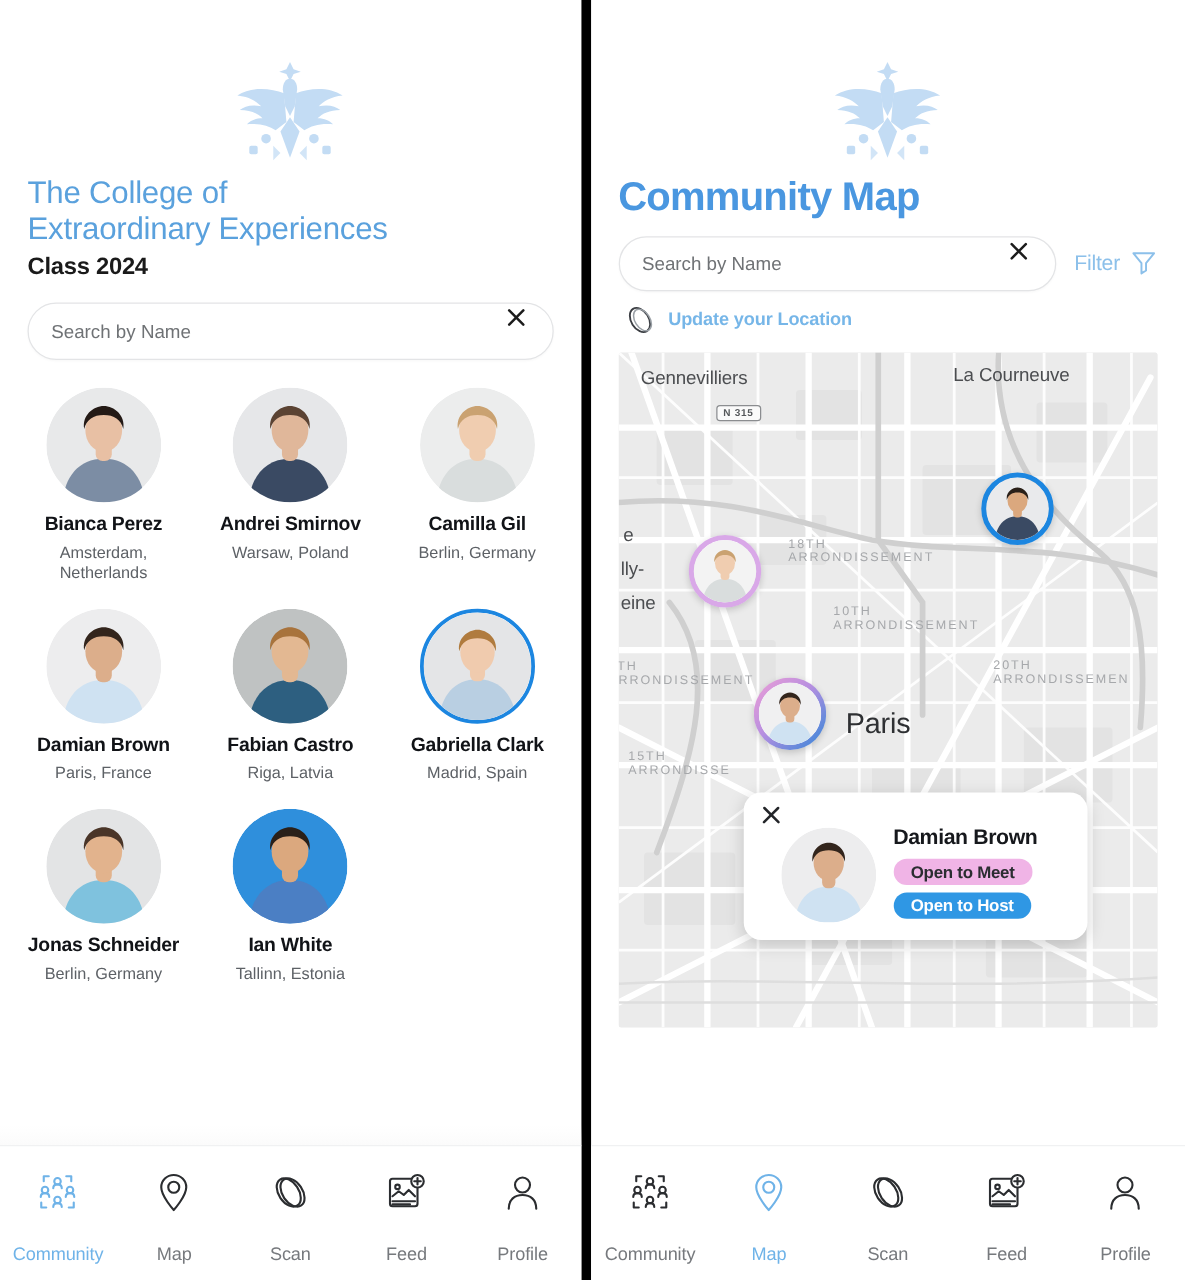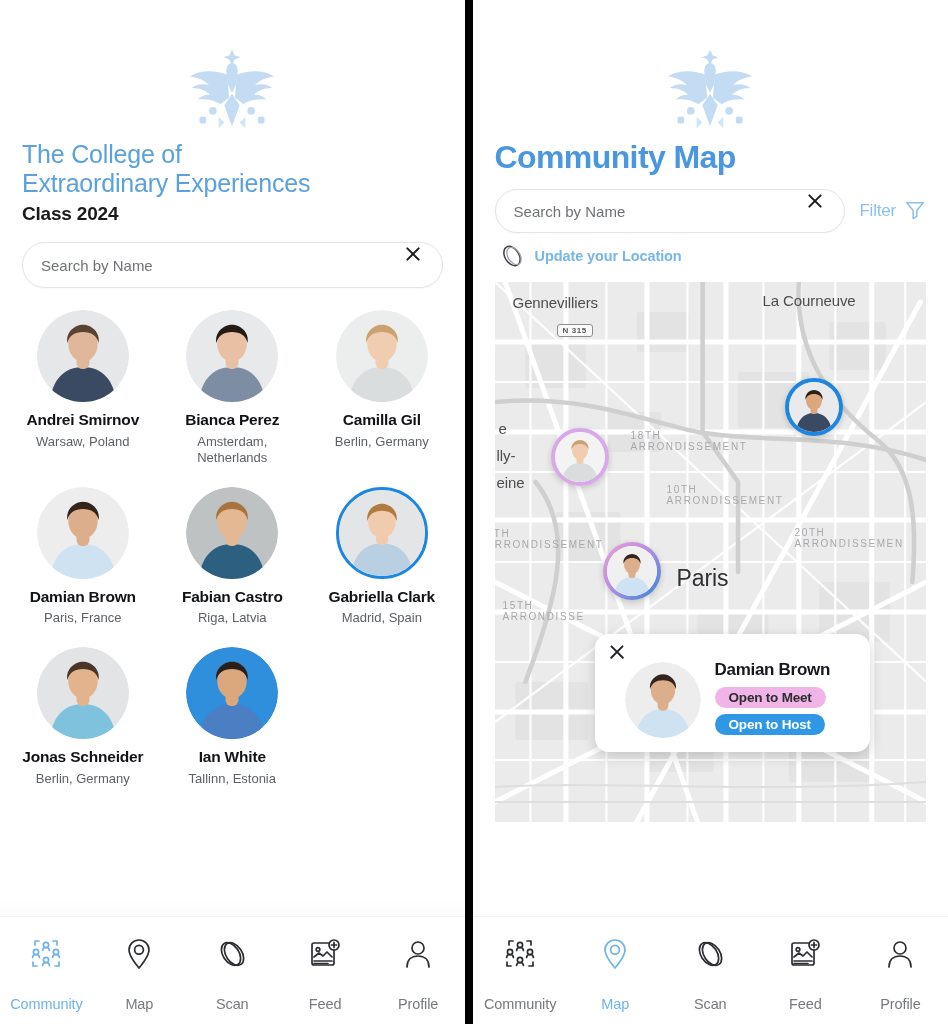--- a/index.html
+++ b/index.html
@@ -244,44 +244,44 @@
         <input type="text" placeholder="Search by Name" style="">
         <span class="clear-x"></span>
       </div>
     </div>
 
     <div class="grid-scroll">
       <div class="grid" id="member-grid">
           <div class="member">
             <div class="avatar-wrap">
               <svg class="av" viewBox="0 0 100 100">
+                <circle cx="50" cy="50" r="50" fill="#e8e9ea"></circle>
+                <path d="M50 62 C28 62 16 78 14 100 L86 100 C84 78 72 62 50 62z" fill="#7c8da4"></path>
+                <rect x="43" y="46" width="14" height="18" rx="6" fill="#e8c0a4"></rect>
+                <ellipse cx="50" cy="37" rx="16" ry="19" fill="#e8c0a4"></ellipse>
+                <path d="M34 34 C34 19 66 19 66 34 C66 26 60 20 50 20 C40 20 34 26 34 34z" fill="#241a16"></path>
+                <path d="M33 36 C31 24 41 16 50 16 C59 16 69 24 67 36 C65 28 59 24 50 24 C41 24 35 28 33 36z" fill="#241a16"></path>
+              </svg>
+            </div>
+            <div class="member-name">Bianca Perez</div>
+            <div class="member-loc">Amsterdam, Netherlands</div>
+          </div>
+          <div class="member">
+            <div class="avatar-wrap">
+              <svg class="av" viewBox="0 0 100 100">
                 <circle cx="50" cy="50" r="50" fill="#e6e7e9"></circle>
                 <path d="M50 62 C28 62 16 78 14 100 L86 100 C84 78 72 62 50 62z" fill="#3a4a63"></path>
                 <rect x="43" y="46" width="14" height="18" rx="6" fill="#e0b79a"></rect>
                 <ellipse cx="50" cy="37" rx="16" ry="19" fill="#e0b79a"></ellipse>
                 <path d="M34 34 C34 19 66 19 66 34 C66 26 60 20 50 20 C40 20 34 26 34 34z" fill="#5b4333"></path>
                 <path d="M33 36 C31 24 41 16 50 16 C59 16 69 24 67 36 C65 28 59 24 50 24 C41 24 35 28 33 36z" fill="#5b4333"></path>
               </svg>
             </div>
             <div class="member-name">Andrei Smirnov</div>
             <div class="member-loc">Warsaw, Poland</div>
-          </div>
-          <div class="member">
-            <div class="avatar-wrap">
-              <svg class="av" viewBox="0 0 100 100">
-                <circle cx="50" cy="50" r="50" fill="#e8e9ea"></circle>
-                <path d="M50 62 C28 62 16 78 14 100 L86 100 C84 78 72 62 50 62z" fill="#7c8da4"></path>
-                <rect x="43" y="46" width="14" height="18" rx="6" fill="#e8c0a4"></rect>
-                <ellipse cx="50" cy="37" rx="16" ry="19" fill="#e8c0a4"></ellipse>
-                <path d="M34 34 C34 19 66 19 66 34 C66 26 60 20 50 20 C40 20 34 26 34 34z" fill="#241a16"></path>
-                <path d="M33 36 C31 24 41 16 50 16 C59 16 69 24 67 36 C65 28 59 24 50 24 C41 24 35 28 33 36z" fill="#241a16"></path>
-              </svg>
-            </div>
-            <div class="member-name">Bianca Perez</div>
-            <div class="member-loc">Amsterdam, Netherlands</div>
           </div>
           <div class="member">
             <div class="avatar-wrap">
               <svg class="av" viewBox="0 0 100 100">
                 <circle cx="50" cy="50" r="50" fill="#eceded"></circle>
                 <path d="M50 62 C28 62 16 78 14 100 L86 100 C84 78 72 62 50 62z" fill="#d9dddd"></path>
                 <rect x="43" y="46" width="14" height="18" rx="6" fill="#f0cdb0"></rect>
                 <ellipse cx="50" cy="37" rx="16" ry="19" fill="#f0cdb0"></ellipse>
                 <path d="M34 34 C34 19 66 19 66 34 C66 26 60 20 50 20 C40 20 34 26 34 34z" fill="#caa271"></path>
                 <path d="M33 36 C31 24 41 16 50 16 C59 16 69 24 67 36 C65 28 59 24 50 24 C41 24 35 28 33 36z" fill="#caa271"></path>
@@ -532,21 +532,21 @@
           <div class="map-label" style="left: 268px; top: 10px;">La Courneuve</div>
           <div class="map-label" style="left: 2px; top: 165px;">lly-</div>
           <div class="map-label" style="left: 2px; top: 192px;">eine</div>
           <div class="map-label" style="left: 4px; top: 138px;">e</div>
           <div class="map-label city-big" style="left: 182px; top: 283px;">Paris</div>
           <div class="map-label district" style="left: 136px; top: 148px;">18TH<br>ARRONDISSEMENT</div>
           <div class="map-label district" style="left: 172px; top: 202px;">10TH<br>ARRONDISSEMENT</div>
           <div class="map-label district" style="left: 300px; top: 245px;">20TH<br>ARRONDISSEMEN</div>
           <div class="map-label district" style="left: -8px; top: 246px;">6TH<br>ARRONDISSEMENT</div>
           <div class="map-label district" style="left: 8px; top: 318px;">15TH<br>ARRONDISSE</div>
-          <div class="road-shield" style="left: 62px; top: 42px;">N 315</div>
+          <div class="road-shield" style="left: 78px; top: 42px;">N 315</div>
         </div>
       <div id="map-pins">
           <div class="map-pin blue" style="left: 290px; top: 96px;">
             <svg class="av" viewBox="0 0 100 100">
               <circle cx="50" cy="50" r="50" fill="#e9eaec"></circle>
               <path d="M50 62 C28 62 16 78 14 100 L86 100 C84 78 72 62 50 62z" fill="#3a4a63"></path>
               <rect x="43" y="46" width="14" height="18" rx="6" fill="#dba87e"></rect>
               <ellipse cx="50" cy="37" rx="16" ry="19" fill="#dba87e"></ellipse>
               <path d="M34 34 C34 19 66 19 66 34 C66 26 60 20 50 20 C40 20 34 26 34 34z" fill="#2a2019"></path>
               <path d="M33 36 C31 24 41 16 50 16 C59 16 69 24 67 36 C65 28 59 24 50 24 C41 24 35 28 33 36z" fill="#2a2019"></path>

